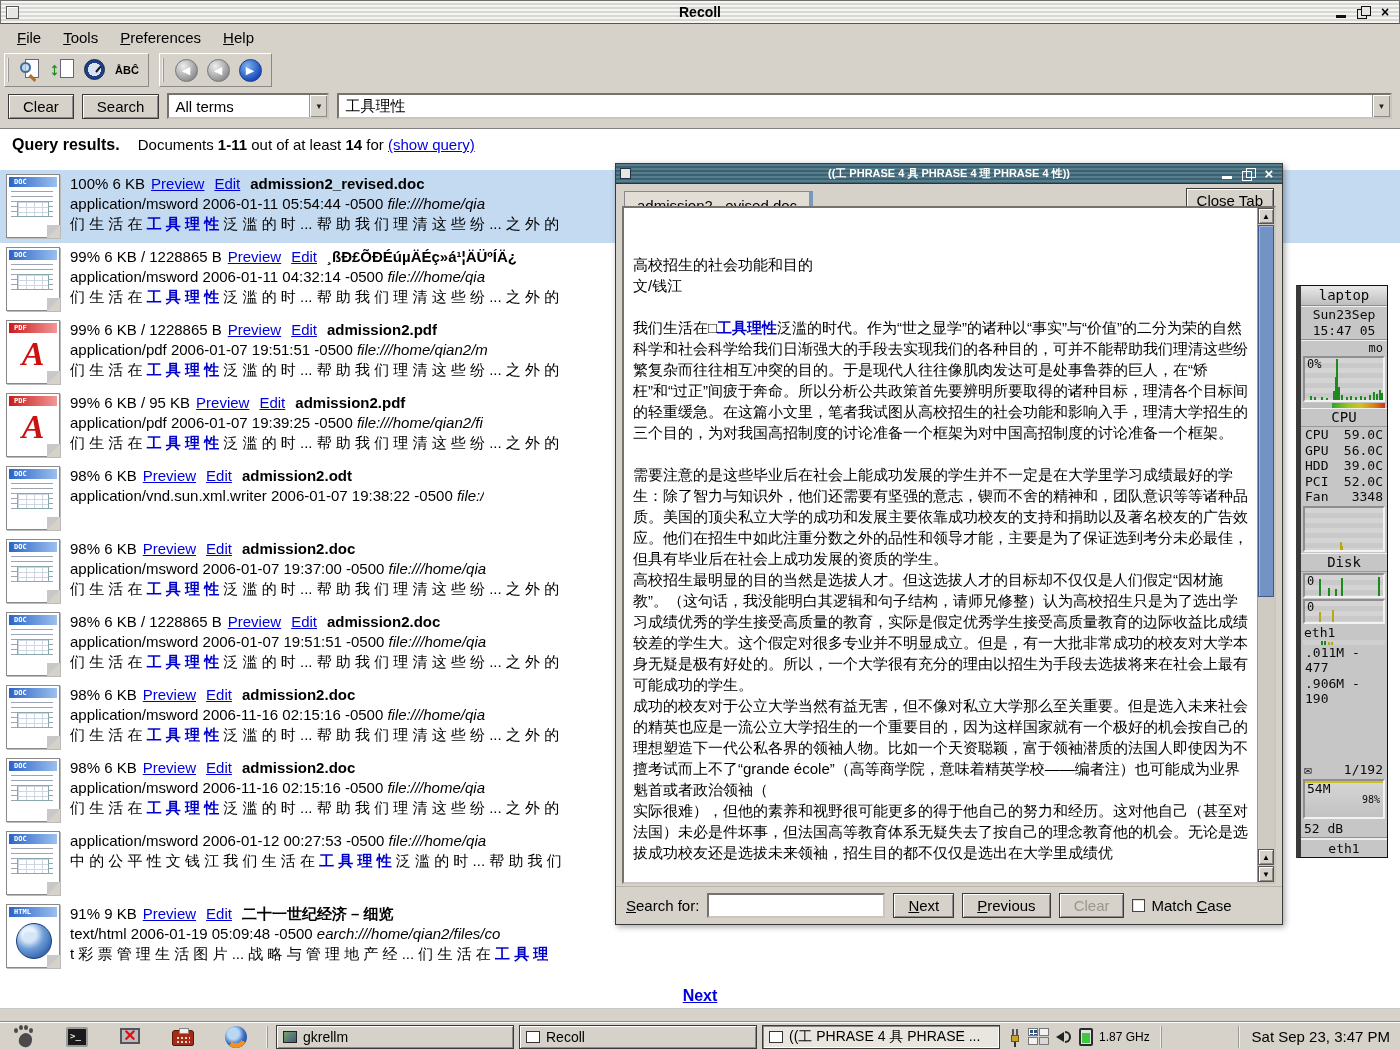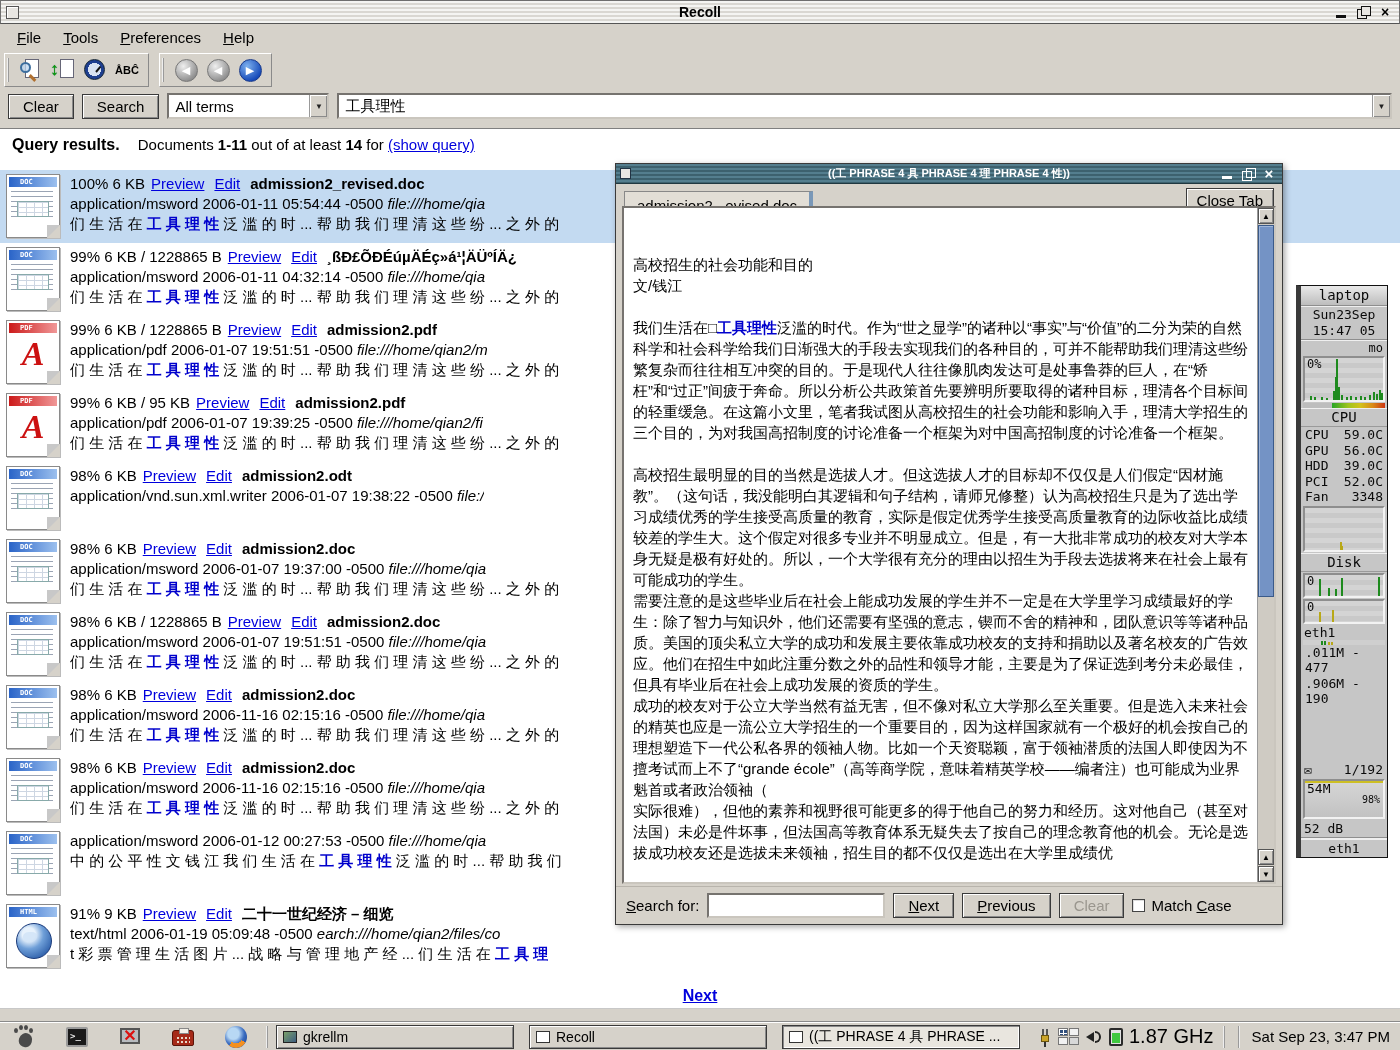--- a/index.html
+++ b/index.html
@@ -73,21 +73,21 @@
   .rtitle { font-weight:bold; }
   .rmime  { }
   .rurl { font-style:italic; }
   .rsnip .term { color:#0000cc; font-weight:bold; }
   .next-wrap { text-align:center; margin-top:14px; font-size:16px; font-weight:bold; }
 
   
   .ficon { width:54px; height:64px; position:relative; flex:none; background:#fff; border:1px solid #8a8a8a;
     box-shadow:1px 1px 0 #bbb; }
   .ficon .hdr { position:absolute; top:2px; left:2px; right:2px; height:10px; color:#fff;
-    font:bold 7px "DejaVu Sans Mono", monospace; padding-left:11px; line-height:10px; }
+    font:bold 7px "DejaVu Sans Mono", monospace; padding-left:5px; line-height:10px; }
   .ficon.doc .hdr, .ficon.html .hdr { background:linear-gradient(90deg,#2a64c8,#9cc0ee); }
   .ficon.pdf .hdr { background:linear-gradient(90deg,#cc1a1a,#f09898); }
   .ficon .lines { position:absolute; left:4px; right:6px; top:16px; height:30px;
     background:repeating-linear-gradient(180deg,#9aa4b4 0 1px,transparent 1px 5px); }
   .ficon .grid { position:absolute; left:10px; right:10px; top:26px; height:16px; background:#fff;
     border:1px solid #8aa; background-image:linear-gradient(#cdd6e2 1px,transparent 1px),linear-gradient(90deg,#cdd6e2 1px,transparent 1px); background-size:8px 5px; }
   .ficon .fold { position:absolute; right:-1px; bottom:-1px; width:0; height:0;
     border-left:13px solid #c8c8c8; border-bottom:13px solid #d6d2ca; }
   .ficon.pdf .logo { position:absolute; left:0; right:0; top:14px; text-align:center;
     font:italic bold 34px "Liberation Serif", serif; color:#cc1111; }
@@ -177,21 +177,21 @@
   .type-ic { position:absolute; inset:5px 1px 3px; background:#a62a18; border-radius:3px 3px 2px 2px; border:1px solid #5a1408; }
   .type-keys { position:absolute; left:3px; right:3px; bottom:2px; height:7px;
     background-image:radial-gradient(#e8d8c8 1px,transparent 1.2px); background-size:4px 4px; }
   .type-paper { position:absolute; left:6px; top:-3px; width:10px; height:6px; background:#f4f0e8; border:1px solid #888; }
   .ff-ic { position:absolute; inset:1px; border-radius:50%;
     background:radial-gradient(circle at 38% 35%, #b8d8f4 0 28%, #3a6cc0 55%, #1a3c88 95%); }
   .ff-ic::after { content:""; position:absolute; inset:0; border-radius:50%;
     background:conic-gradient(from 120deg, #f49020 0 100deg, transparent 100deg 360deg); 
     -webkit-mask:radial-gradient(circle, transparent 0 40%, #000 42%); mask:radial-gradient(circle, transparent 0 40%, #000 42%); }
   .tk-handle { width:6px; height:22px; border-left:2px ridge #eee; margin:0 4px; }
-  .tk-win { display:flex; align-items:center; gap:6px; width:238px; height:24px; margin-right:12px;
+  .tk-win { display:flex; align-items:center; gap:6px; width:238px; height:24px; margin-right:2px;
     background:#d6d2ca; border:1px solid #3a3a3a; box-shadow:inset 1px 1px 0 #fff, inset -1px -1px 0 #8a8a8a;
     font-size:14px; padding:0 6px; cursor:pointer; white-space:nowrap; overflow:hidden; }
   .tk-win.active { background:#e9e6df; box-shadow:inset 1px 1px 0 #8a8a8a, inset -1px -1px 0 #fff; }
   .tk-win .wic { width:14px; height:12px; border:1.5px solid #333; background:#fff; flex:none; }
   .tk-win .wic.gk-ic { background:linear-gradient(135deg,#7aa06a,#3c5c80); border-color:#222; }
   .tk-tray { display:flex; align-items:center; gap:6px; padding:0 6px; }
   .plug-ic { position:relative; width:14px; height:20px; }
   .plug-ic .body { position:absolute; left:3px; top:8px; width:8px; height:7px; background:#caa42a; border:1px solid #6a5410; }
   .plug-ic .p1,.plug-ic .p2 { position:absolute; top:2px; width:2px; height:6px; background:#555; }
   .plug-ic .p1 { left:4px; } .plug-ic .p2 { left:8px; }
@@ -200,21 +200,21 @@
   .pager-ic .cell { background:#d8d8d8; border:1px solid #777; }
   .pager-ic .cell.act { background:#31507e; background-image:linear-gradient(#fff 1px,transparent 1px),linear-gradient(90deg,#fff 1px,transparent 1px); background-size:4px 4px; }
   .pager-ic .cell.wht { background:#f2f2f2; }
   .spk-ic { position:relative; width:18px; height:18px; }
   .spk-ic .cone { position:absolute; left:1px; top:4px; width:0; height:0;
     border-top:5px solid transparent; border-bottom:5px solid transparent; border-right:8px solid #222; }
   .spk-ic .w1 { position:absolute; left:10px; top:3px; width:6px; height:12px; border:2px solid #222;
     border-left:none; border-radius:0 8px 8px 0; }
   .cpu-ic { position:relative; width:14px; height:18px; border:2px solid #2a2a2a; border-radius:2px; background:#e2e2e2; }
   .cpu-ic::after { content:""; position:absolute; left:1px; right:1px; bottom:1px; height:10px; background:#3fc83f; }
-  .tk-freq { font-size:20px; white-space:nowrap; }
+  .tk-freq { font-size:12px; white-space:nowrap; }
   .tk-clock { margin-left:auto; padding:0 10px 0 12px; font-size:15px; border-left:2px groove #eee; height:22px;
     display:flex; align-items:center; white-space:nowrap; }
 </style>
 </head>
 <body>
 
 <div>
 
   <div class="main-window">
     <div class="titlebar">
@@ -457,22 +457,22 @@
       <button class="btn pv-closetab">Close Tab</button>
     </div>
     <div class="pv-text">
         <div class="blank"></div>
         <div class="blank"></div>
         <div class="para"><span>高校招生的社会功能和目的</span></div>
         <div class="para"><span>文/钱江</span></div>
         <div class="blank"></div>
         <div class="para"><span>我们生活在□</span><span class="hlterm">工具理性</span><span>泛滥的时代。作为“世之显学”的诸种以“事实”与“价值”的二分为荣的自然科学和社会科学给我们日渐强大的手段去实现我们的各种目的，可并不能帮助我们理清这些纷繁复杂而往往相互冲突的目的。于是现代人往往像肌肉发达可是处事鲁莽的巨人，在“矫枉”和“过正”间疲于奔命。所以分析公共政策首先要辨明所要取得的诸种目标，理清各个目标间的轻重缓急。在这篇小文里，笔者我试图从高校招生的社会功能和影响入手，理清大学招生的三个目的，为对我国高招制度的讨论准备一个框架为对中国高招制度的讨论准备一个框架。</span></div>
         <div class="blank"></div>
+        <div class="para"><span>需要注意的是这些毕业后在社会上能成功发展的学生并不一定是在大学里学习成绩最好的学生：除了智力与知识外，他们还需要有坚强的意志，锲而不舍的精神和，团队意识等等诸种品质。美国的顶尖私立大学的成功和发展主要依靠成功校友的支持和捐助以及著名校友的广告效应。他们在招生中如此注重分数之外的品性和领导才能，主要是为了保证选到考分未必最佳，但具有毕业后在社会上成功发展的资质的学生。</span></div>
         <div class="para"><span>高校招生最明显的目的当然是选拔人才。但这选拔人才的目标却不仅仅是人们假定“因材施教”。（这句话，我没能明白其逻辑和句子结构，请师兄修整）认为高校招生只是为了选出学习成绩优秀的学生接受高质量的教育，实际是假定优秀学生接受高质量教育的边际收益比成绩较差的学生大。这个假定对很多专业并不明显成立。但是，有一大批非常成功的校友对大学本身无疑是极有好处的。所以，一个大学很有充分的理由以招生为手段去选拔将来在社会上最有可能成功的学生。</span></div>
-        <div class="para"><span>需要注意的是这些毕业后在社会上能成功发展的学生并不一定是在大学里学习成绩最好的学生：除了智力与知识外，他们还需要有坚强的意志，锲而不舍的精神和，团队意识等等诸种品质。美国的顶尖私立大学的成功和发展主要依靠成功校友的支持和捐助以及著名校友的广告效应。他们在招生中如此注重分数之外的品性和领导才能，主要是为了保证选到考分未必最佳，但具有毕业后在社会上成功发展的资质的学生。</span></div>
         <div class="para"><span>成功的校友对于公立大学当然有益无害，但不像对私立大学那么至关重要。但是选入未来社会的精英也应是一流公立大学招生的一个重要目的，因为这样国家就有一个极好的机会按自己的理想塑造下一代公私各界的领袖人物。比如一个天资聪颖，富于领袖潜质的法国人即使因为不擅考试而上不了“grande école”（高等商学院，意味着精英学校——编者注）也可能成为业界魁首或者政治领袖（</span></div>
         <div class="para"><span>实际很难），但他的素养和视野很可能更多的得于他自己的努力和经历。这对他自己（甚至对法国）未必是件坏事，但法国高等教育体系无疑失去了按自己的理念教育他的机会。无论是选拔成功校友还是选拔未来领袖，招生目的都不仅仅是选出在大学里成绩优</span></div>
       </div>
     <div class="pv-scroll">
       <span class="sb-btn sb-up">▲</span>
       <span class="sb-thumb"></span>
       <span class="sb-btn sb-b1">▲</span>
       <span class="sb-btn sb-b2">▼</span>
     </div>
     <div class="pv-findbar">

